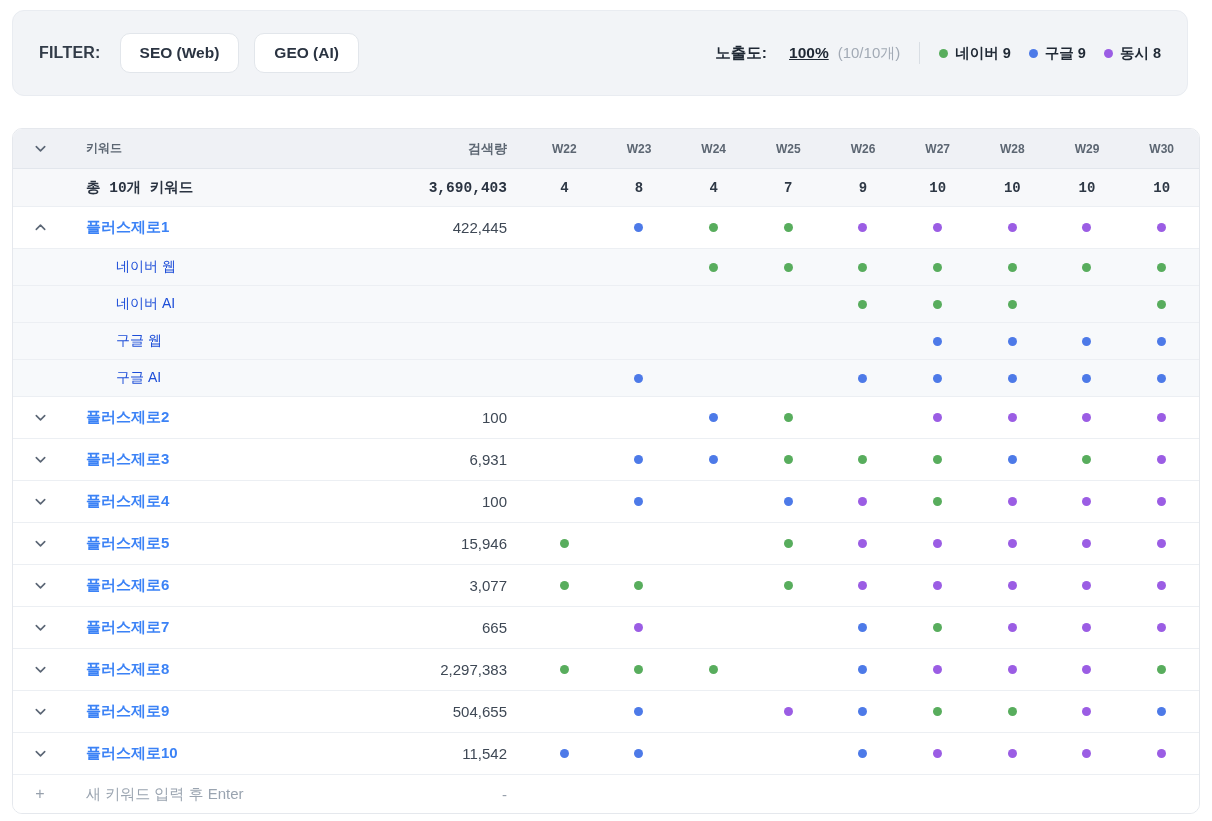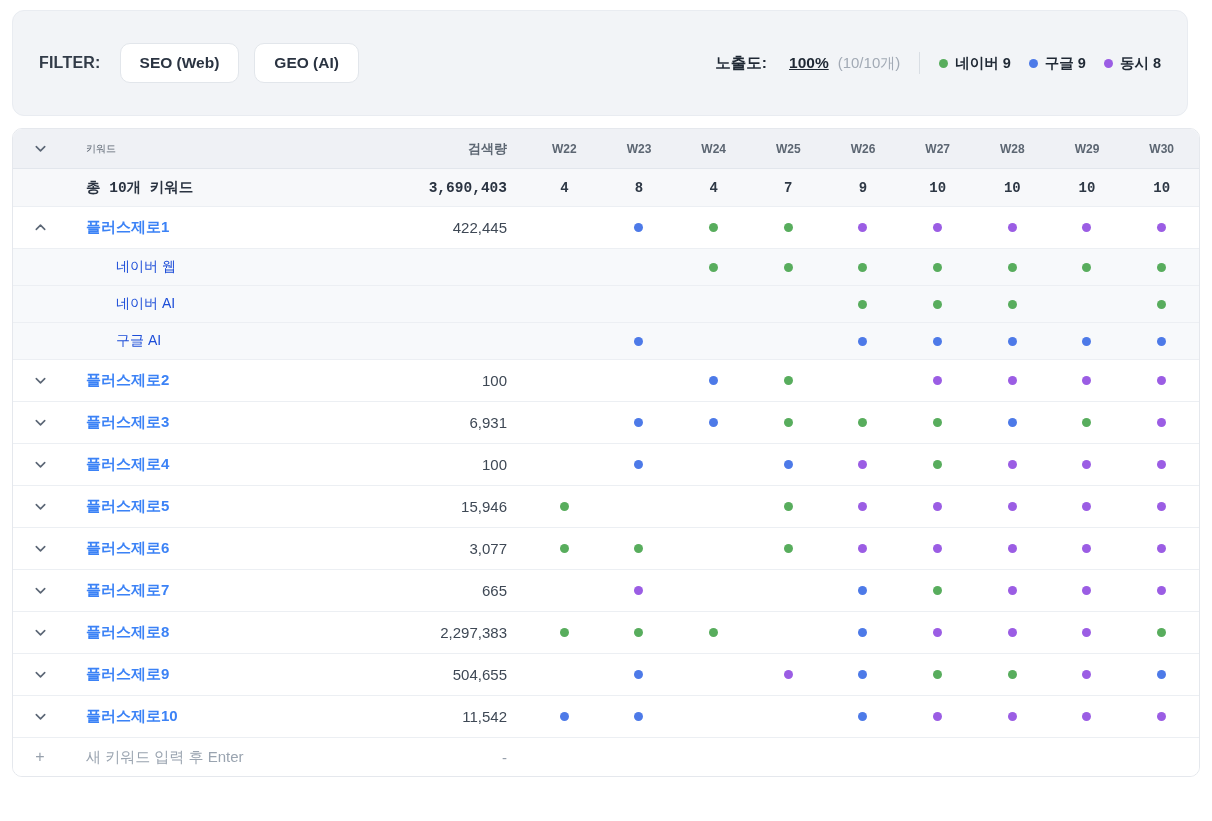--- a/index.html
+++ b/index.html
@@ -5,21 +5,21 @@
   * { box-sizing: border-box; }
   html,body { margin:0; padding:0; }
   body {
     width:1212px; height:821px; background:#ffffff;
     font-family:"Liberation Sans", sans-serif;
     position:relative; overflow:hidden;
   }
 
   
   .filter-bar {
-    position:absolute; left:12px; top:10px; width:1176px; height:106px;
+    position:absolute; left:12px; top:10px; width:1176px; height:86px;
     background:#f2f4f7; border:1px solid #e9ecf1; border-radius:12px;
     display:flex; align-items:center; padding:0 26px;
   }
   .filter-label { font-size:16px; font-weight:700; color:#323b48; letter-spacing:.2px; }
   .filter-btn {
     background:#ffffff; border:1px solid #e2e6eb; border-radius:10px;
     padding:10px 19px; font-size:15.5px; font-weight:600; color:#2a3341;
     margin-left:15px; cursor:pointer; font-family:inherit;
   }
   .filter-btn:first-of-type { margin-left:19px; }
@@ -46,21 +46,21 @@
   }
   .row:last-child { border-bottom:none; }
   .row.header  { height:40px; background:#eff1f5; border-bottom:1px solid #e2e6ec; }
   .row.summary { height:38px; background:#f7f8fa;font-family:Liberation Mono, monospace; }
   .row.keyword { height:42px; }
   .row.sub     { height:37px; background:#f7f9fb; }
   .row.add     { height:38px; }
 
   .c-toggle { display:flex; justify-content:center; align-items:center; color:#5b6675; }
   .c-label  { padding-left:19px; white-space:nowrap; overflow:hidden; }
-  .header .c-label  { font-size:10px; font-weight:400; color:#5c6672; }
+  .header .c-label  { font-size:12px; font-weight:700; color:#5c6672; }
   .summary .c-label { font-size:14.5px; font-weight:700; color:#2a3341; }
   .keyword .c-label { font-size:15px;  font-weight:600; color:#3b82f6; }
   .sub .c-label     { padding-left:49px; font-size:14px; color:#1d4ed8; }
   .c-volume { text-align:right; padding-right:20px; font-size:15px; color:#3e4855; white-space:nowrap; }
   .header .c-volume  { font-size:13px; font-weight:700; color:#5c6672; }
   .summary .c-volume { font-size:14.5px; font-weight:700; color:#2a3341; }
   .c-week { display:flex; justify-content:center; align-items:center; height:100%; }
   .header .c-week  { font-size:12px; font-weight:700; color:#5c6672; }
   .summary .c-week { font-size:14px; font-weight:700; color:#2e3845; }
 
@@ -217,20 +217,42 @@
         <span class="c-week">
           <span class="dot" style="background: rgb(88, 173, 93);"></span>
         </span>
         <span class="c-week"></span>
         <span class="c-week">
           <span class="dot" style="background: rgb(88, 173, 93);"></span>
         </span>
       </div>
       <div class="row sub">
         <span class="c-toggle"></span>
+        <span class="c-label">구글 웹</span>
+        <span class="c-volume"></span>
+        <span class="c-week"></span>
+        <span class="c-week"></span>
+        <span class="c-week"></span>
+        <span class="c-week"></span>
+        <span class="c-week"></span>
+        <span class="c-week">
+          <span class="dot" style="background: rgb(77, 122, 232);"></span>
+        </span>
+        <span class="c-week">
+          <span class="dot" style="background: rgb(77, 122, 232);"></span>
+        </span>
+        <span class="c-week">
+          <span class="dot" style="background: rgb(77, 122, 232);"></span>
+        </span>
+        <span class="c-week">
+          <span class="dot" style="background: rgb(77, 122, 232);"></span>
+        </span>
+      </div>
+      <div class="row sub">
+        <span class="c-toggle"></span>
         <span class="c-label">구글 AI</span>
         <span class="c-volume"></span>
         <span class="c-week"></span>
         <span class="c-week">
           <span class="dot" style="background: rgb(77, 122, 232);"></span>
         </span>
         <span class="c-week"></span>
         <span class="c-week"></span>
         <span class="c-week">
           <span class="dot" style="background: rgb(77, 122, 232);"></span>

